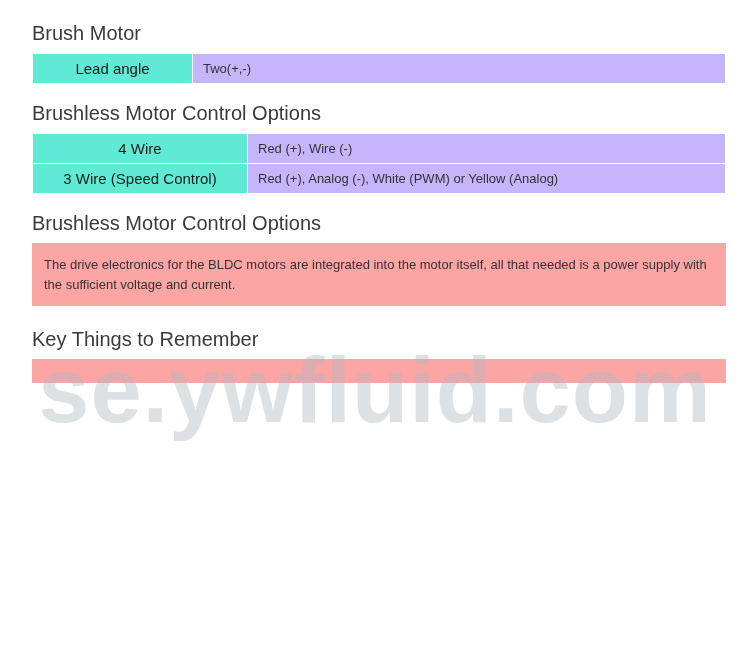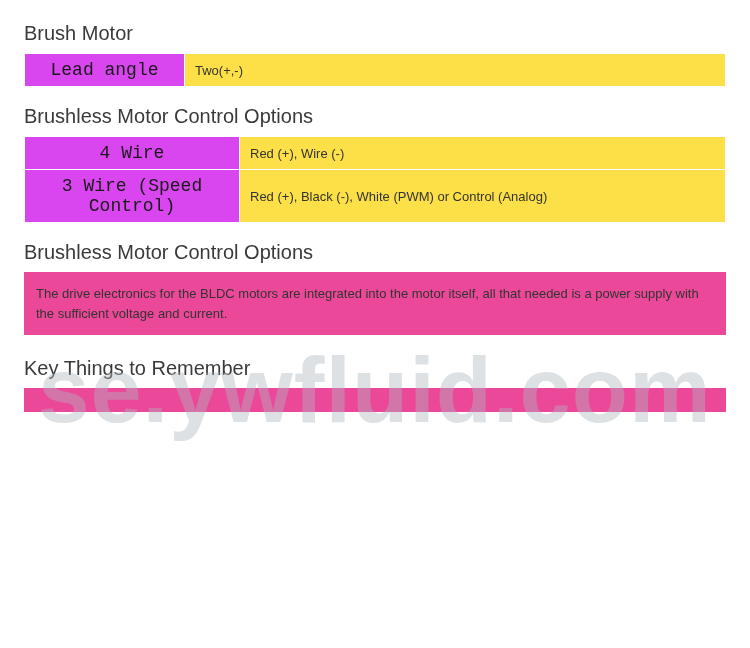--- a/index.html
+++ b/index.html
@@ -5,21 +5,21 @@
   * { margin: 0; padding: 0; box-sizing: border-box; }
   body {
     font-family: "Segoe UI", "Microsoft YaHei", Arial, sans-serif;
     background: #ffffff;
     width: 750px;
     height: 648px;
     position: relative;
     overflow: hidden;
   }
   .content {
-    padding: 18px 24px 0 24px;
+    padding: 18px 24px 0 32px;
   }
   .section-title {
     font-size: 20px;
     font-weight: 300;
     color: #3a3a3a;
     margin-bottom: 8px;
     margin-top: 4px;
   }
   .tbl {
     width: 100%;
@@ -27,35 +27,34 @@
     margin-bottom: 18px;
   }
   .tbl td {
     border: 1px solid #ffffff;
     padding: 6px 10px;
     font-size: 13px;
     color: #333;
     vertical-align: middle;
   }
   .tbl .label-cell {
-    background: #d946ef;
+    background: #5eead4;
     color: #1a1a1a;
     text-align: center;
-    font-size: 18px;
-    font-family: Liberation Mono, monospace;
+    font-size: 15px;
   }
   .tbl .value-cell {
-    background: #fde047;
+    background: #c4b5fd;
     color: #333;
     font-size: 13px;
   }
   .tbl1 .label-cell { width: 160px; }
   .tbl2 .label-cell { width: 215px; }
   .info-box {
-    background: #ec4899;
+    background: #fca5a5;
     padding: 12px 12px;
     font-size: 13px;
     color: #333;
     line-height: 1.5;
     margin-bottom: 22px;
   }
   .watermark {
     position: absolute;
     left: 50%;
     top: 54%;
@@ -89,21 +88,21 @@
 
   <div class="section-title">Brushless Motor Control Options</div>
   <table class="tbl tbl2">
     <tbody>
         <tr>
       <td class="label-cell">4 Wire</td>
       <td class="value-cell">Red (+), Wire (-)</td>
     </tr>
     <tr>
       <td class="label-cell">3 Wire (Speed Control)</td>
-      <td class="value-cell">Red (+), Black (-), White (PWM) or Control (Analog)</td>
+      <td class="value-cell">Red (+), Analog (-), White (PWM) or Yellow (Analog)</td>
     </tr>
   </tbody>
     </table>
 
   <div class="section-title">Brushless Motor Control Options</div>
   <div class="info-box">The drive electronics for the BLDC motors are integrated into the motor itself, all that needed is a power supply with the sufficient voltage and current.</div>
 
   <div class="section-title">Key Things to Remember</div>
   <div class="info-box">
   </div>

